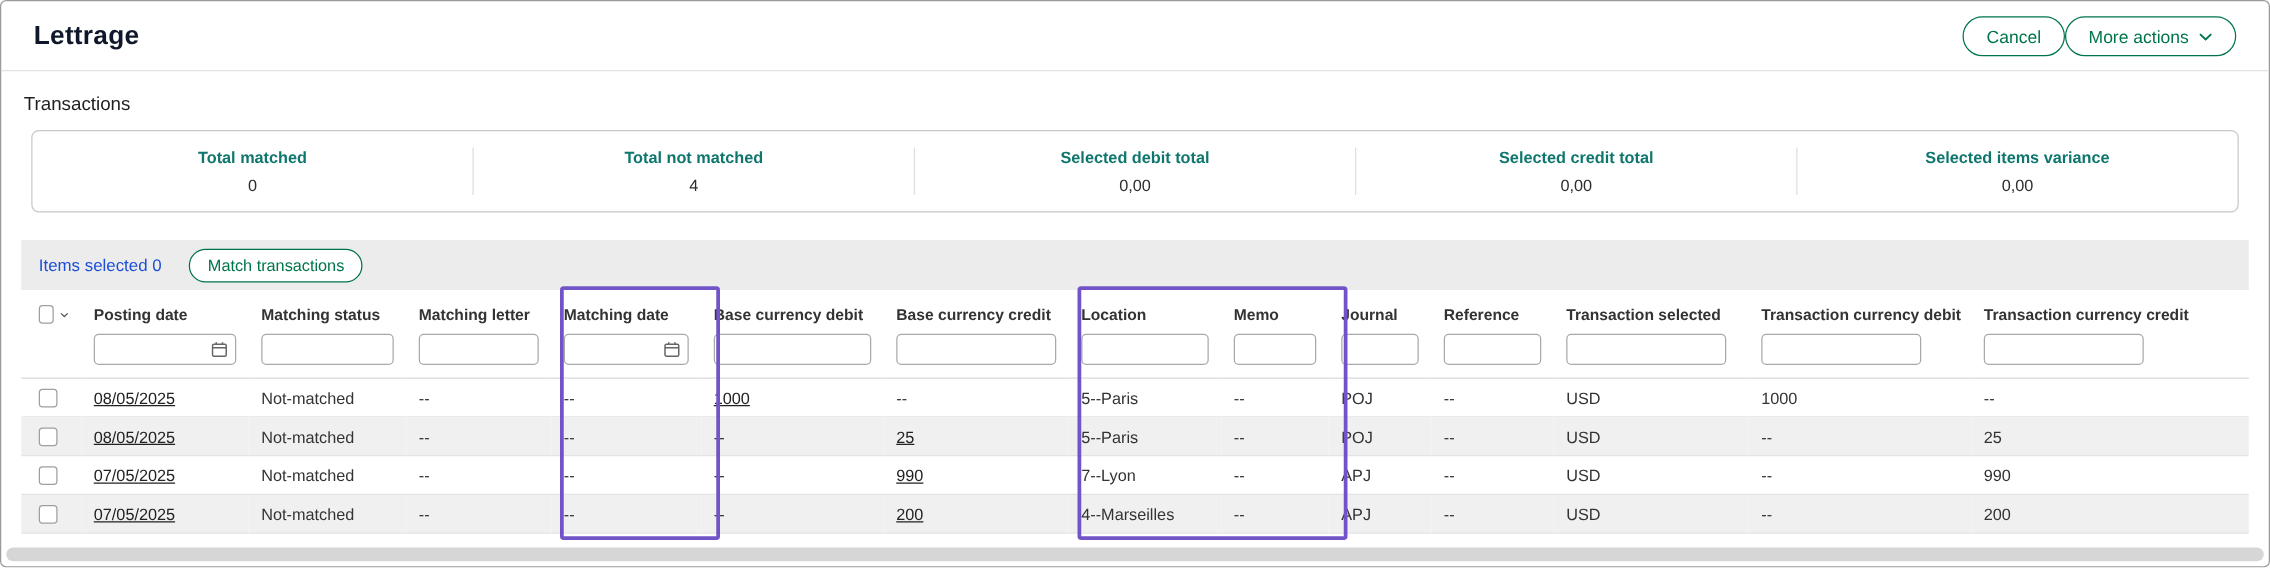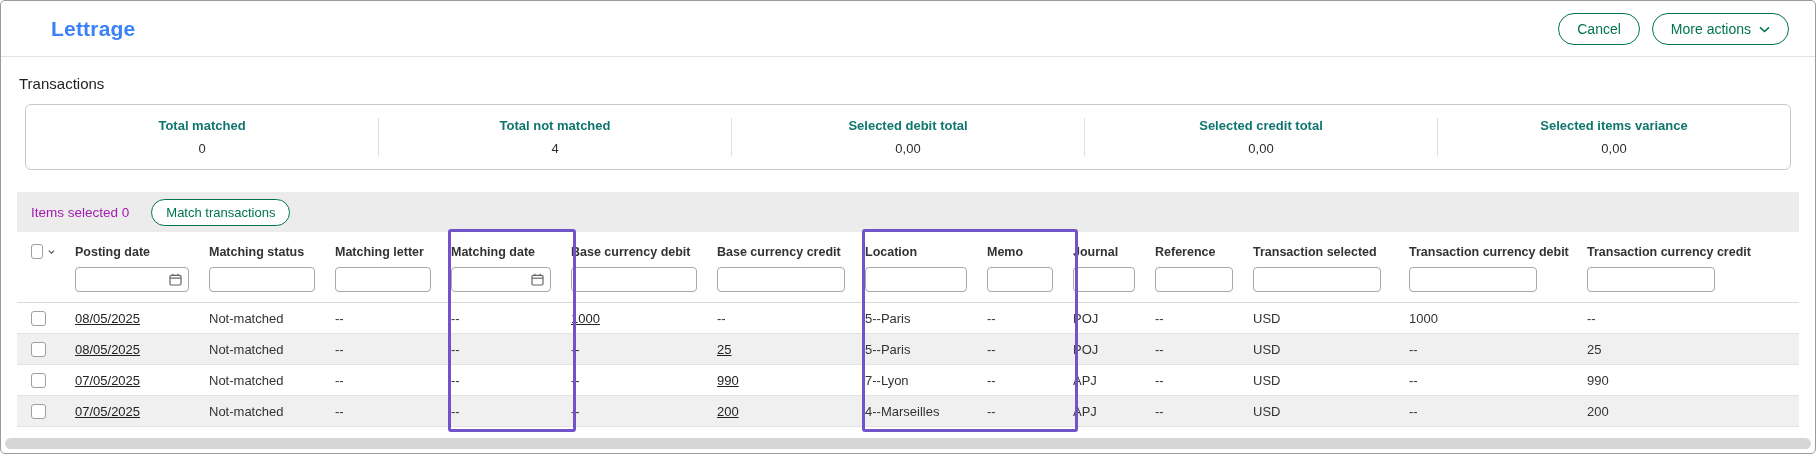--- a/index.html
+++ b/index.html
@@ -1,40 +1,40 @@
 <!DOCTYPE html>
 <html style="--green: #00754A; --purple: #7253C8;"><head>
 <meta charset="utf-8">
 <style>
   * { margin:0; padding:0; box-sizing:border-box; }
   body { font-family:"Liberation Sans", sans-serif; color:#2e2e2e; background:#fff; }
   #app { position:relative; width:1816px; height:454px; border:1px solid #9b9b9b; border-radius:5px; background:#fff; overflow:hidden; }
 
   
   .topbar { display:flex; align-items:center; justify-content:space-between; padding:12px 26px 11px; }
-  .topbar h1 { font-size:21px; font-weight:bold; color:#3b82f6; letter-spacing:.2px;margin-left:24px; }
-  .topbar-actions { display:flex; gap:12px; }
+  .topbar h1 { font-size:21px; font-weight:bold; color:#0f172a; letter-spacing:.2px; }
+  .topbar-actions { display:flex; }
   .pill { display:inline-flex; align-items:center; gap:8px; height:32px; padding:0 18px;
           border:1.5px solid var(--green,#00754A); border-radius:17px; background:#fff;
           color:var(--green,#00754A); font-size:14px; font-family:inherit; cursor:pointer; }
   .topbar-divider { border-bottom:1px solid #e2e2e2; }
 
   .content { padding:10px 16px 0; }
   .section-title { font-size:15px; color:#1f1f1f; margin:8px 0 12px; padding-left:2px; }
 
   
   .summary { display:flex; border:1px solid #c8c8c8; border-radius:6px; margin:0 8px 22px; padding:13px 0; background:#fff; }
   .sum-cell { flex:1; text-align:center; border-left:1px solid #dedede; }
   .sum-cell:first-child { border-left:none; }
   .sum-label { font-size:13px; font-weight:bold; color:#0f766e; }
   .sum-value { font-size:13px; color:#2d2d2d; margin-top:8px; }
 
   
   .toolbar { display:flex; align-items:center; gap:14px; background:#ececec; height:40px; padding:0 14px; }
-  .toolbar .count { font-size:13.5px; color:#a21caf; margin-right:8px; }
+  .toolbar .count { font-size:13.5px; color:#1d4ed8; margin-right:8px; }
   .pill-sm { height:27px; padding:0 14px; border:1.5px solid var(--green,#00754A); border-radius:14px;
              background:#fff; color:var(--green,#00754A); font-size:13px; font-family:inherit; cursor:pointer; }
 
   
   table { width:100%; border-collapse:collapse; table-layout:fixed; font-size:13px; }
   th { text-align:left; font-weight:bold; color:#333; padding:12px 10px 2px; white-space:nowrap; overflow:hidden; font-size:12.5px; }
   .filter-row td { padding:6px 10px 10px; border-bottom:1px solid #d9d9d9; }
   .filter-input { display:flex; align-items:center; height:25px; border:1px solid #a9a9a9; border-radius:4px;
                   background:#fff; width:100%; max-width:128px; padding:0 6px; }
   .filter-input input { border:none; outline:none; width:100%; height:100%; font-family:inherit; font-size:12px; background:transparent; }

